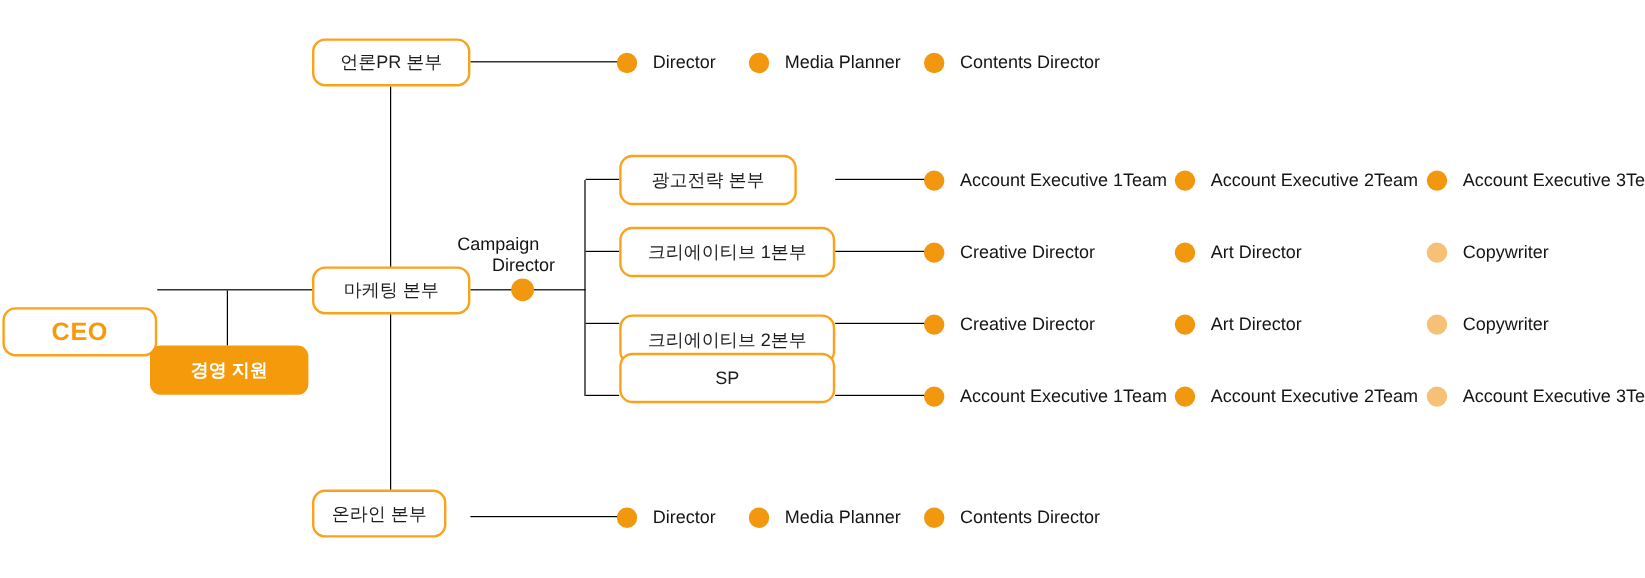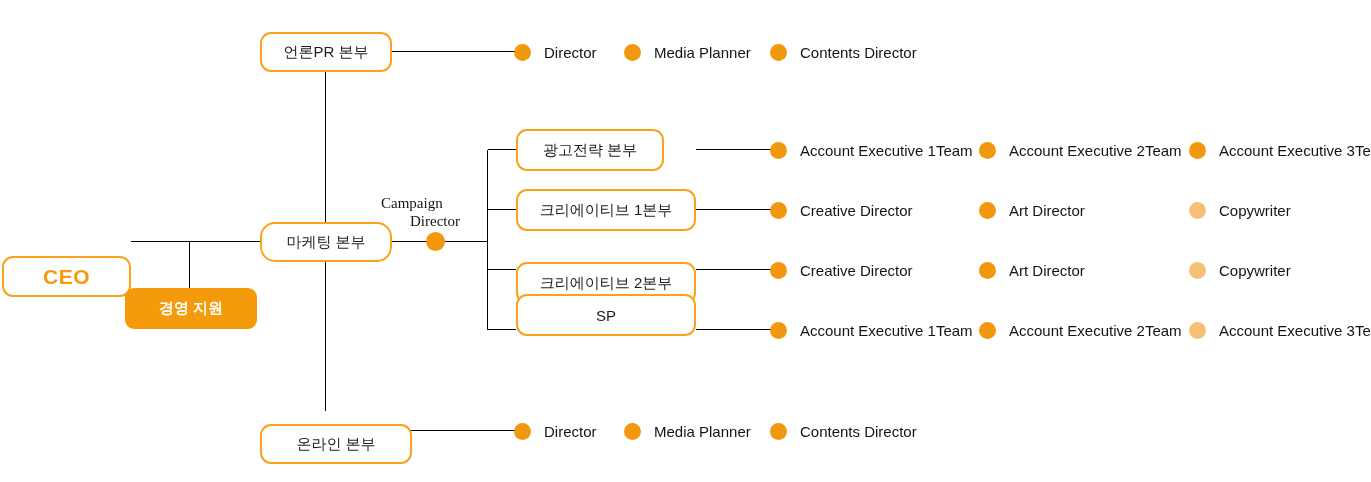--- a/index.html
+++ b/index.html
@@ -24,21 +24,21 @@
   .node.filled {
     background:#F59B0B; border:none; border-radius:9px;
     color:#ffffff; font-weight:700;
   }
   
   .member { position:absolute; display:flex; align-items:center; gap:13px; height:22px; }
   .dot { width:17px; height:17px; border-radius:50%; background:#F2980E; flex:0 0 auto; }
   .dot.light { background:#F6C077; }
   .member .label { font-size:15px; color:#141414; white-space:nowrap; }
   
-  .cd-line { position:absolute; font-size:15px; color:#141414; white-space:nowrap;font-family:Liberation Serif, serif; }
+  .cd-line { position:absolute; font-size:15px; color:#141414; white-space:nowrap; }
   .cd-dot { position:absolute; width:19px; height:19px; border-radius:50%; background:#F2980E; }
 </style>
 </head>
 <body>
 
 <div id="stage">
 
   <div class="line-v" style="left:325px; top:72px;  height:339px;"></div>
   <div class="line-h" style="left:131px; top:241px; width:129px;"></div>
   <div class="line-v" style="left:189px; top:242px; height:46px;"></div>
@@ -51,22 +51,22 @@
   <div class="line-h" style="left:488px; top:269px; width:28px;"></div>
   <div class="line-h" style="left:488px; top:329px; width:28px;"></div>
   <div class="line-h" style="left:696px; top:149px; width:76px;"></div>
   <div class="line-h" style="left:696px; top:209px; width:76px;"></div>
   <div class="line-h" style="left:696px; top:269px; width:76px;"></div>
   <div class="line-h" style="left:696px; top:329px; width:76px;"></div>
 
   <div class="node ceo" style="left:2px;   top:222px; width:129px; height:41px;">CEO</div>
   <div class="node" style="left:260px; top:32px;  width:132px; height:40px;">언론PR 본부</div>
   <div class="node filled" style="left:125px; top:288px; width:132px; height:41px;">경영 지원</div>
-  <div class="node" style="left:260px; top:222px; width:132px; height:40px;border-radius:15px;">마케팅 본부</div>
-  <div class="node" style="left:260px; top:424px; width:152px; height:40px;">온라인 본부</div>
+  <div class="node" style="left:260px; top:222px; width:132px; height:40px;">마케팅 본부</div>
+  <div class="node" style="left:260px; top:408px; width:112px; height:40px;">온라인 본부</div>
 
   <div>
     <span class="cd-line" style="left:381px; top:195px;">Campaign</span>
     <span class="cd-line" style="left:410px; top:213px;">Director</span>
     <span class="cd-dot" style="left:426px; top:232px;"></span>
   </div>
 
   <div class="node" style="left:516px; top:129px; width:148px; height:42px;">광고전략 본부</div>
   <div class="node" style="left:516px; top:189px; width:180px; height:42px;">크리에이티브 1본부</div>
   <div class="node" style="left:516px; top:249px; width:180px; height:42px;margin-top:13px;">크리에이티브 2본부</div>

